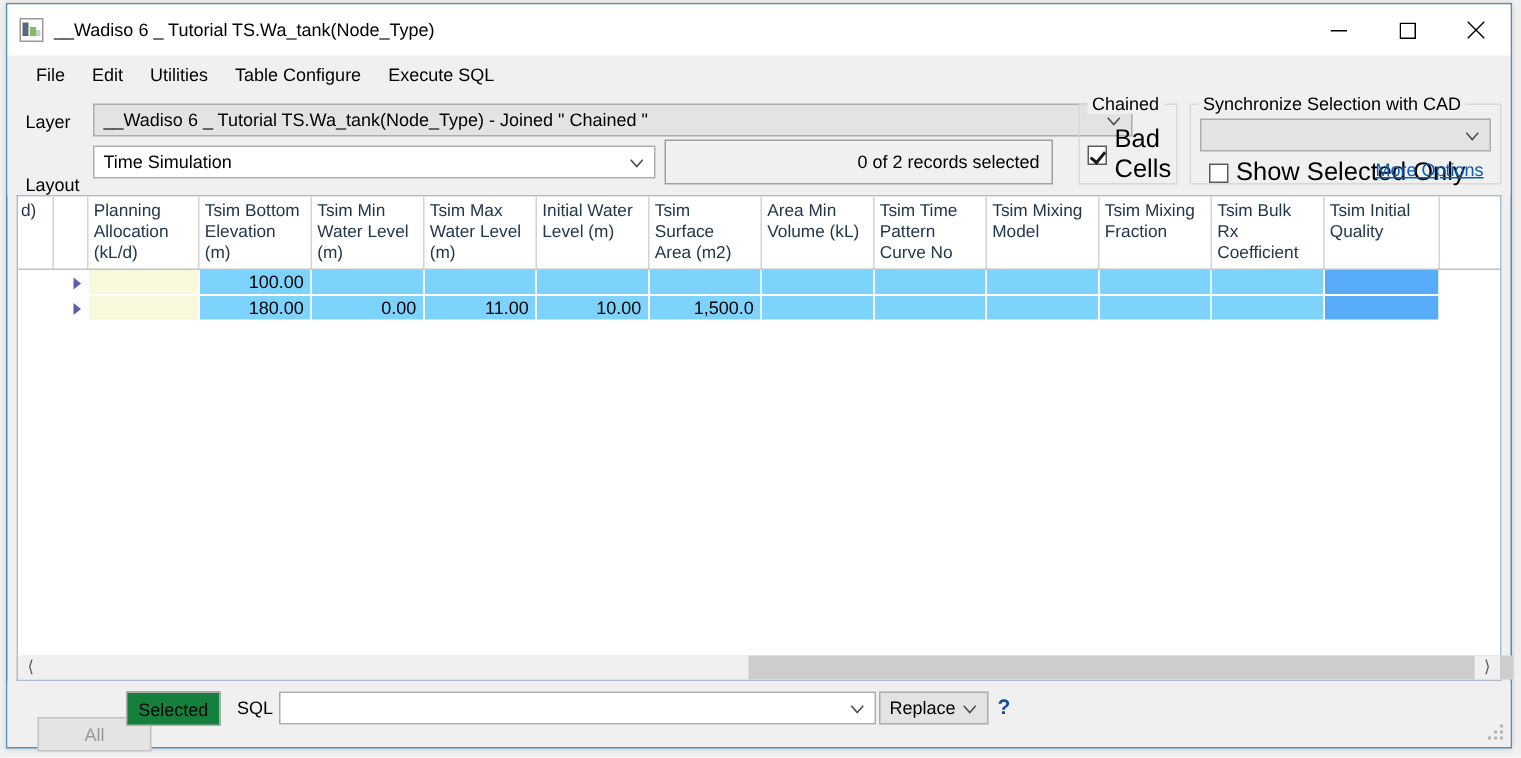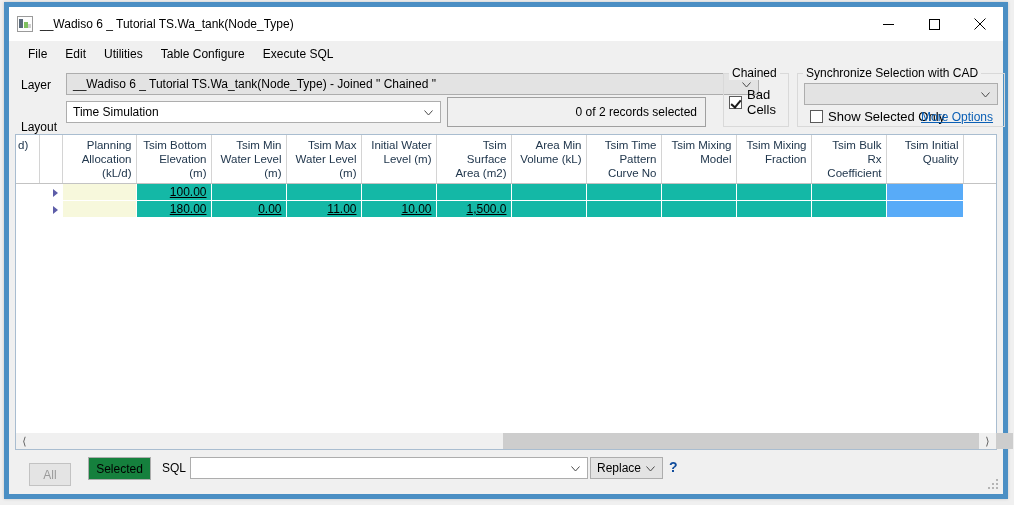--- a/index.html
+++ b/index.html
@@ -12,21 +12,21 @@
     position: relative;
     width: 1014px; height: 505px;
     overflow: hidden;
     background: #f0f0f0;
   }
   
   .window {
     position: absolute;
     left: 4px; top: 2px;
     width: 1004px; height: 497px;
-    border: 5px solid #a3a3a3;
+    border: 1px solid #a3a3a3;
     background: #f0f0f0;
     box-shadow: 0 0 3px rgba(0,0,0,.18);
     display: flex;
     flex-direction: column;
   }
   
   .titlebar {
     height: 34px;
     background: #ffffff;
     display: flex;
@@ -137,21 +137,21 @@
     top: -8px; left: 5px;
     background: #f0f0f0;
     padding: 0 3px;
     font-size: 12px;
     color: #000;
   }
   .chk-row {
     position: absolute;
     display: flex;
     align-items: center;
-    font-size: 13px;
+    font-size: 17px;
     color: #000;
     cursor: default;
   }
   .checkbox {
     width: 13px; height: 13px;
     border: 1px solid #5a5a5a;
     background: #fff;
     margin-right: 5px;
     position: relative;
     flex: 0 0 auto;
@@ -191,21 +191,21 @@
   }
   table.grid th {
     background: #ffffff;
     border-right: 1px solid #d4d4d4;
     border-bottom: 1px solid #c3c3c3;
     font-weight: normal;
     font-size: 11.5px;
     color: #21374d;
     padding: 3px 4px;
     vertical-align: top;
-    text-align: right;
+    text-align: left;
     line-height: 14px;
     height: 47px;
     cursor: default;
     overflow: hidden;
   }
   table.grid th.hcut { text-align: left; padding-left: 2px; }
   table.grid td {
     border-right: 1px solid #ffffff;
     border-bottom: 1px solid #ffffff;
     font-size: 12px;
@@ -225,21 +225,21 @@
   }
   td.c-ind .tri {
     display:inline-block;
     width: 0; height: 0;
     border-left: 5px solid #5d5da8;
     border-top: 4px solid transparent;
     border-bottom: 4px solid transparent;
     vertical-align: middle;
   }
   td.c-yellow { background: #f7f8dc; }
-  td.c-blue   { background: #14b8a6; text-decoration: underline; }
+  td.c-blue   { background: #7dd3fc; }
   td.c-darkblue { background: #58abf8; }
   td.c-plain  { background: #ffffff; }
   .grid-filler { background:#ffffff; }
   
   .hscroll {
     position: relative;
     margin: 0 6px;
     height: 17px;
     background: #f0f0f0;
     border: 1px solid #a9bdd0;
@@ -485,21 +485,21 @@
       </div>
       <div class="hs-track">
         <div class="hs-thumb" style="left: 470px; width: 510px;"></div>
       </div>
       <div class="hs-btn r">
         <span class="chev">⟩</span>
       </div>
     </div>
 
     <div class="bottombar">
-      <div class="btn disabled" style="left:20px; top:13px; width:42px;text-align:center;">All</div>
+      <div class="btn disabled" style="left:20px; top:24px; width:76px;text-align:center;">All</div>
       <div class="btn" style="left:79px; top:7px; width:63px;">Selected</div>
 
       <span class="lbl" style="left:153px; top:11px;">SQL</span>
 
       <div class="combo white" style="left:181px; top:7px; width:398px;">
         <span placeholder=""></span>
         <span class="arrow">
           <svg width="9" height="6" viewBox="0 0 9 6">
               <path d="M0.5 0.5 L4.5 5 L8.5 0.5" fill="none" stroke="#4a4a4a" stroke-width="1"></path>
             </svg>

